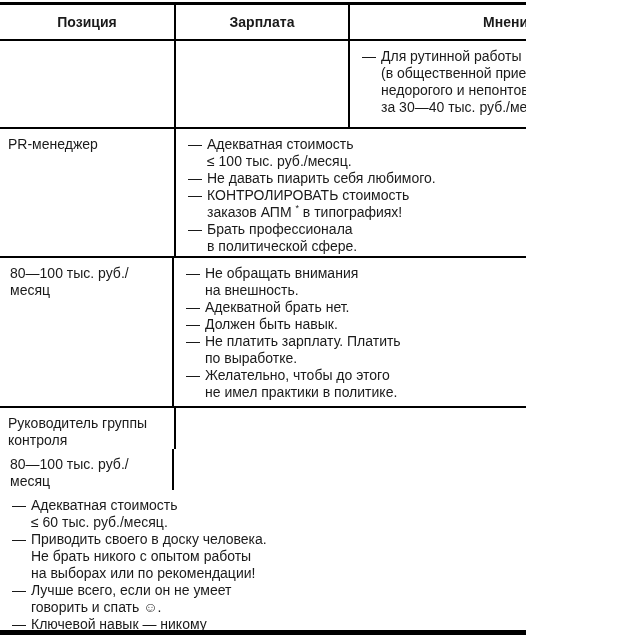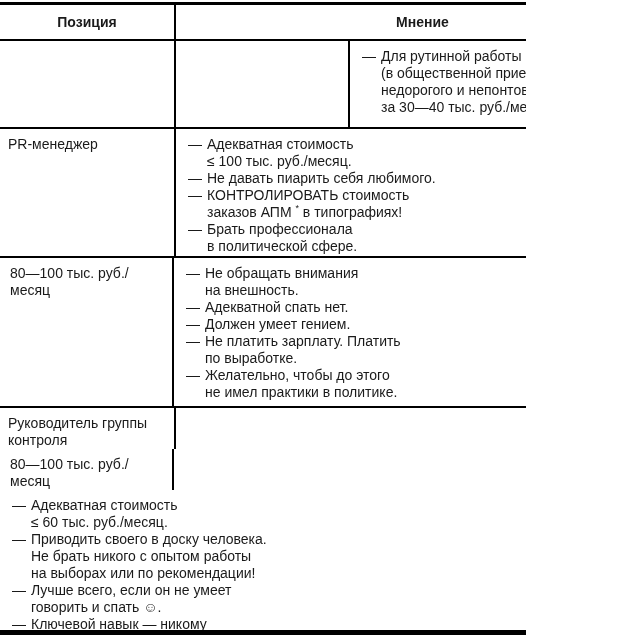--- a/index.html
+++ b/index.html
@@ -70,20 +70,21 @@
   }
 </style>
 </head>
 <body>
 
 <div class="page">
   <div class="tbl">
 
     <div class="row row-header">
       <div class="c1 hcell">Позиция</div>
+      <div class="c2 hcell">Зарплата</div>
       <div class="c3 hcell">Мнение</div>
     </div>
 
     <div class="row row-0">
       <div class="c1 cell"></div>
       <div class="c2 cell salary"></div>
       <div class="c3 cell opinion">
         <div class="bullet">
           <span class="dash">—</span>
           <span class="btext">Для рутинной работы
@@ -122,25 +123,25 @@
     <div class="row row-2">
       <div class="c2 cell salary">80—100 тыс. руб./месяц</div>
       <div class="c3 cell opinion">
         <div class="bullet">
           <span class="dash">—</span>
           <span class="btext">Не обращать внимания
 на внешность.</span>
         </div>
         <div class="bullet">
           <span class="dash">—</span>
-          <span class="btext">Адекватной спать нет.</span>
+          <span class="btext">Адекватной брать нет.</span>
         </div>
         <div class="bullet">
           <span class="dash">—</span>
-          <span class="btext">Должен умеет гением.</span>
+          <span class="btext">Должен быть навык.</span>
         </div>
         <div class="bullet">
           <span class="dash">—</span>
           <span class="btext">Не платить зарплату. Платить
 по выработке.</span>
         </div>
         <div class="bullet">
           <span class="dash">—</span>
           <span class="btext">Желательно, чтобы до этого
 не имел практики в политике.</span>

